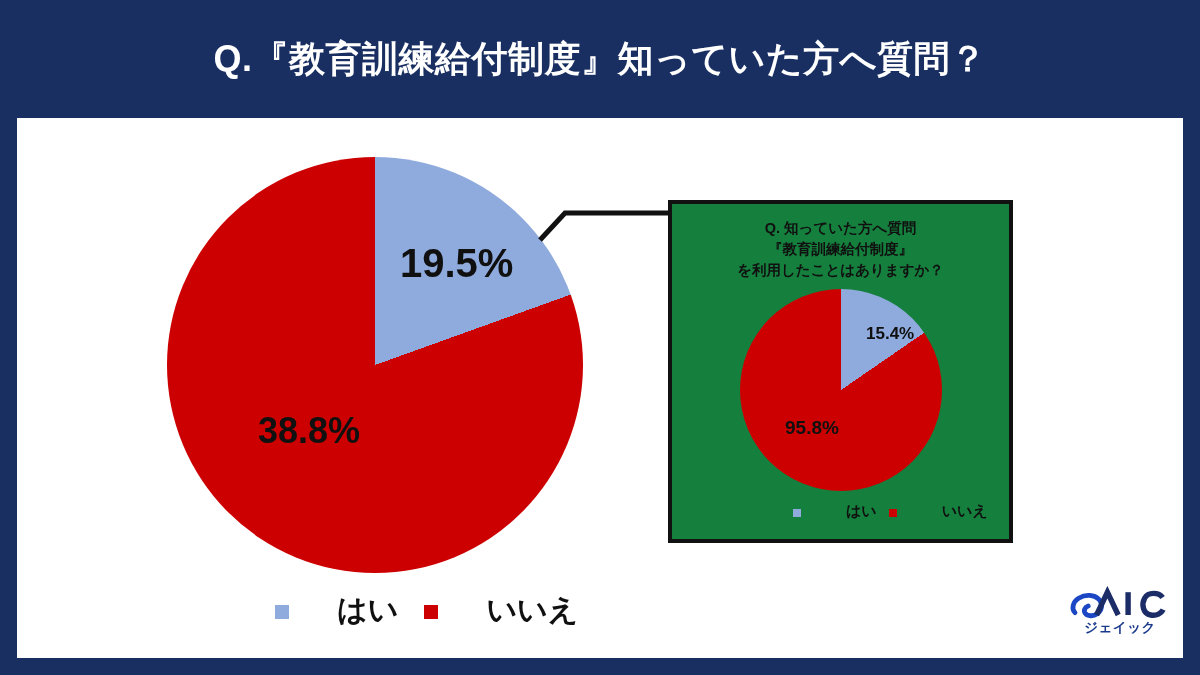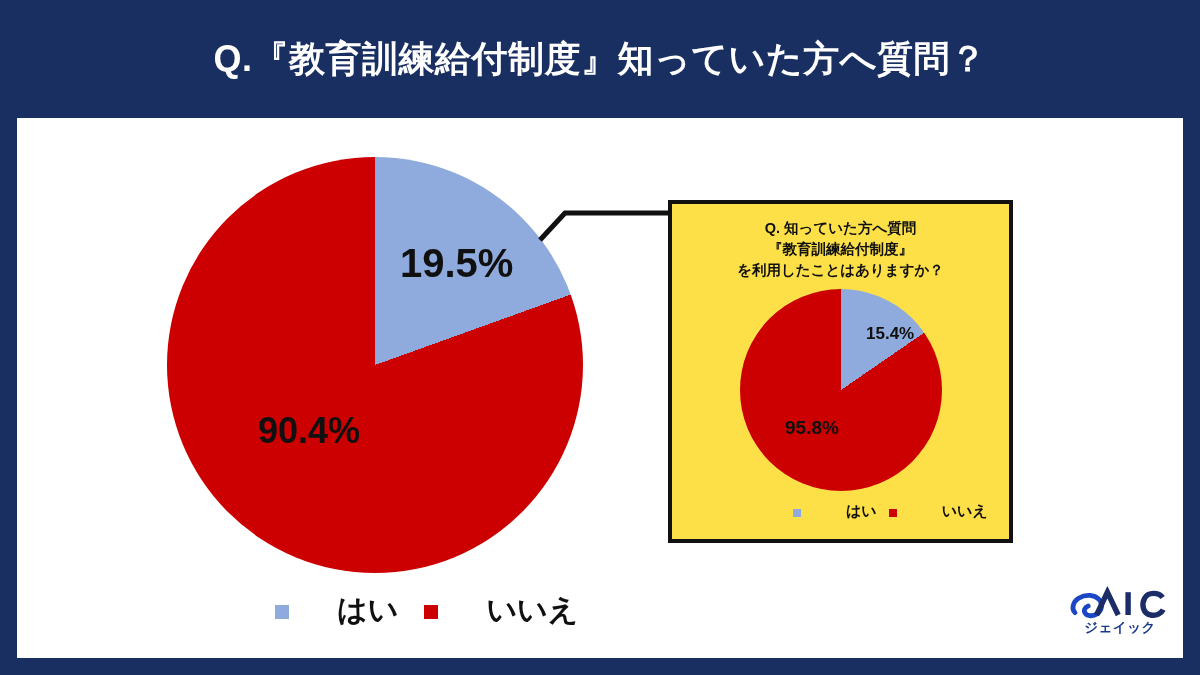--- a/index.html
+++ b/index.html
@@ -50,21 +50,21 @@
   .lbl-main-blue{ left:400px; top:241px; font-size:40px;text-align:center; }
   .lbl-main-red { left:258px; top:410px; font-size:36px; }
 
   
   .connector{ position:absolute; left:520px; top:190px; width:170px; height:70px; }
 
   
   .inset{
     position:absolute; left:668px; top:200px;
     width:345px; height:343px;
-    background:#fde047;
+    background:#15803d;
     border:4px solid #111111;
   }
   .inset-title{
     position:absolute; left:0; top:14px; width:100%;
     text-align:center;
     font-size:14.5px;
     font-weight:bold;
     color:#101010;
     line-height:1.45;
     white-space:pre-line;
@@ -112,21 +112,21 @@
   <div class="title-bar">
     <div class="title-text" style="color: rgb(255, 255, 255);">Q.『教育訓練給付制度』知っていた方へ質問？</div>
   </div>
 
   <div class="card" style="background: rgb(255, 255, 255);"></div>
 
   <div class="main-pie-wrap">
     <div class="main-pie" id="mainPie" style="background: conic-gradient(rgb(143, 170, 220) 0deg, rgb(143, 170, 220) 70.2deg, rgb(204, 0, 0) 70.2deg, rgb(204, 0, 0) 360deg);"></div>
   </div>
   <div class="lbl lbl-main-blue" style="color: rgb(16, 16, 16);">19.5%</div>
-  <div class="lbl lbl-main-red" style="color: rgb(16, 16, 16);">90.4%</div>
+  <div class="lbl lbl-main-red" style="color: rgb(16, 16, 16);">38.8%</div>
 
   <svg class="connector" viewBox="0 0 170 70">
     <polyline points="20,50 45,23 150,23" fill="none" stroke="#111111" stroke-width="5" stroke-linecap="butt" stroke-linejoin="miter"></polyline>
   </svg>
 
   <div class="inset">
     <div class="inset-title">Q. 知っていた方へ質問
 『教育訓練給付制度』
 を利用したことはありますか？</div>
   </div>

